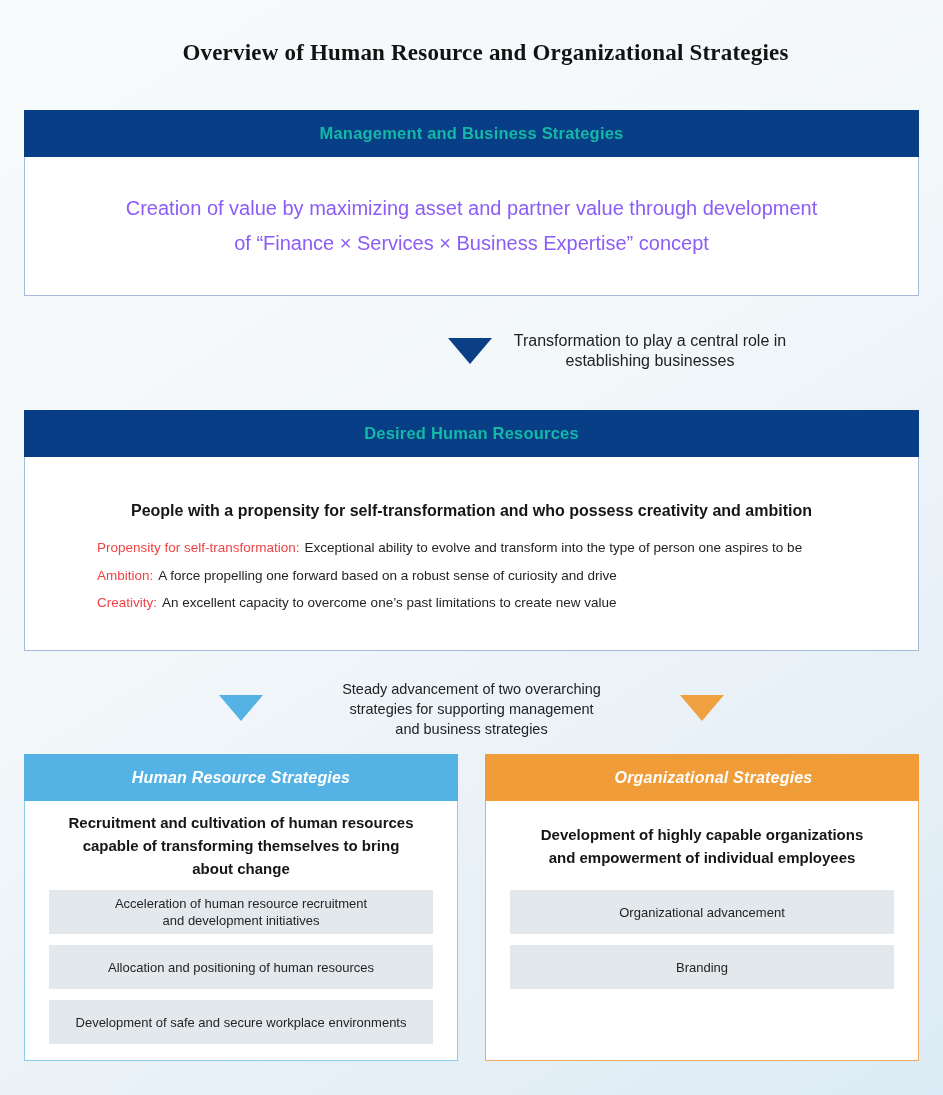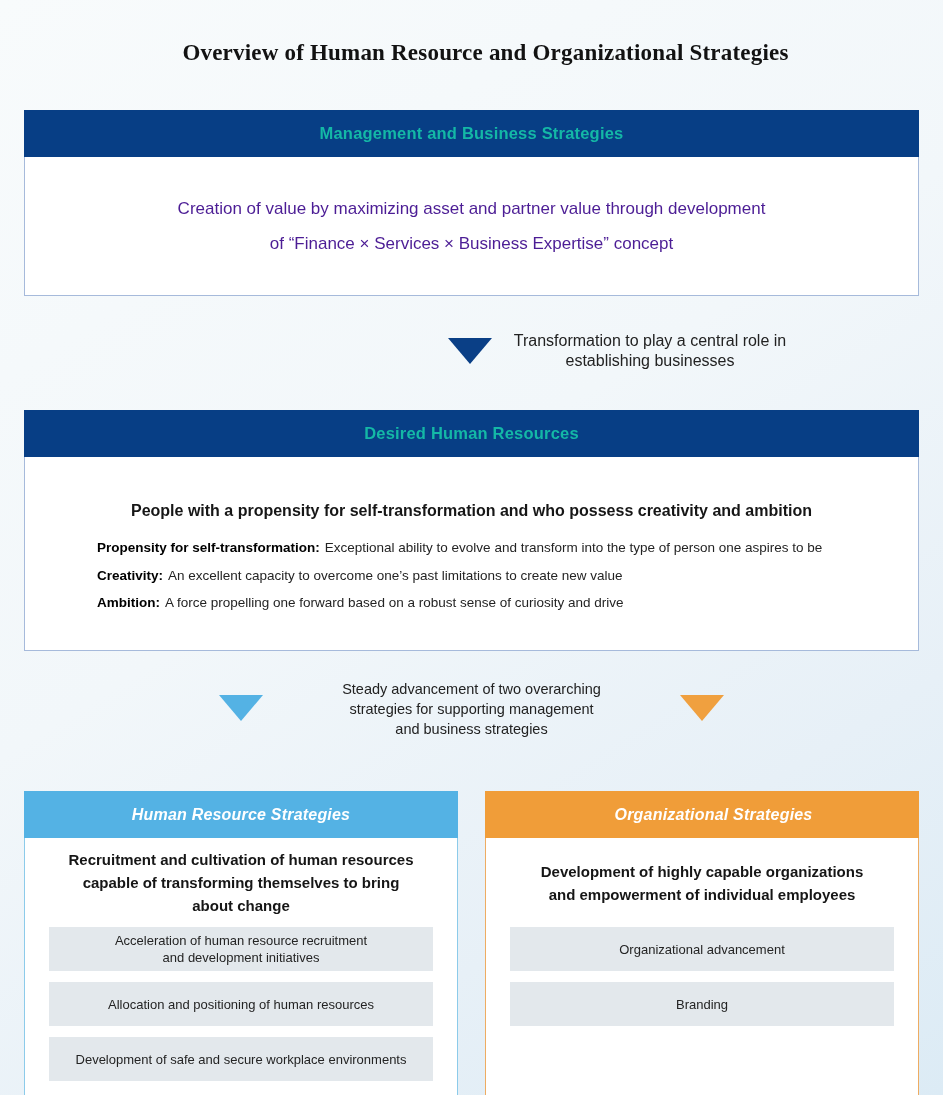--- a/index.html
+++ b/index.html
@@ -42,23 +42,23 @@
     align-items: center;
     justify-content: center;
     letter-spacing: 0.2px;
   }
   .mgmt-body {
     height: 139px;
     display: flex;
     flex-direction: column;
     align-items: center;
     justify-content: center;
-    font-size: 17px;
+    font-size: 20px;
     line-height: 35px;
-    color: #4c1d95;
+    color: #8b5cf6;
     text-align: center;
   }
   
   .transition-one { position: relative; height: 114px; }
   .tri {
     position: absolute;
     width: 0; height: 0;
     border-left: 22px solid transparent;
     border-right: 22px solid transparent;
     border-top: 26px solid #0a3f86;
@@ -77,22 +77,22 @@
   .desired-headline {
     padding-top: 44px;
     text-align: center;
     font-size: 16px;
     font-weight: 700;
     color: #161616;
     line-height: 22px;
   }
   .dhr-items { margin-top: 12px; padding-left: 72px; }
   .dhr-item { font-size: 13.5px; line-height: 27.5px; color: #242424; }
-  .dhr-item .term { font-weight: 700; color: #000000; margin-right: 5px; }
-  .transition-two { position: relative; height: 140px; }
+  .dhr-item .term { font-weight: 400; color: #ef4444; margin-right: 5px; }
+  .transition-two { position: relative; height: 103px; }
   .tri-lblue  { left: 219px; top: 44px; border-top-color: #54b2e4; }
   .tri-orange { left: 680px; top: 44px; border-top-color: #f0a03f; }
   .t2-text {
     position: absolute;
     left: 0; right: 0; top: 28px;
     margin: 0 auto;
     width: 340px;
     text-align: center;
     font-size: 14.5px;
     line-height: 20px;
@@ -178,24 +178,24 @@
 
   <div class="box-full">
     <div class="box-header">Desired Human Resources</div>
     <div class="desired-body">
       <div class="desired-headline">People with a propensity for self-transformation and who possess creativity and ambition</div>
       <div class="dhr-items">
         <div class="dhr-item">
           <span class="term">Propensity for self-transformation:</span><span class="desc">Exceptional ability to evolve and transform into the type of person one aspires to be</span>
         </div>
         <div class="dhr-item">
+          <span class="term">Ambition:</span><span class="desc">A force propelling one forward based on a robust sense of curiosity and drive</span>
+        </div>
+        <div class="dhr-item">
           <span class="term">Creativity:</span><span class="desc">An excellent capacity to overcome one’s past limitations to create new value</span>
-        </div>
-        <div class="dhr-item">
-          <span class="term">Ambition:</span><span class="desc">A force propelling one forward based on a robust sense of curiosity and drive</span>
         </div>
       </div>
     </div>
   </div>
 
   <div class="transition-two">
     <div class="tri tri-lblue"></div>
     <div class="t2-text">
       <div>Steady advancement of two overarching</div>
       <div>strategies for supporting management</div>

